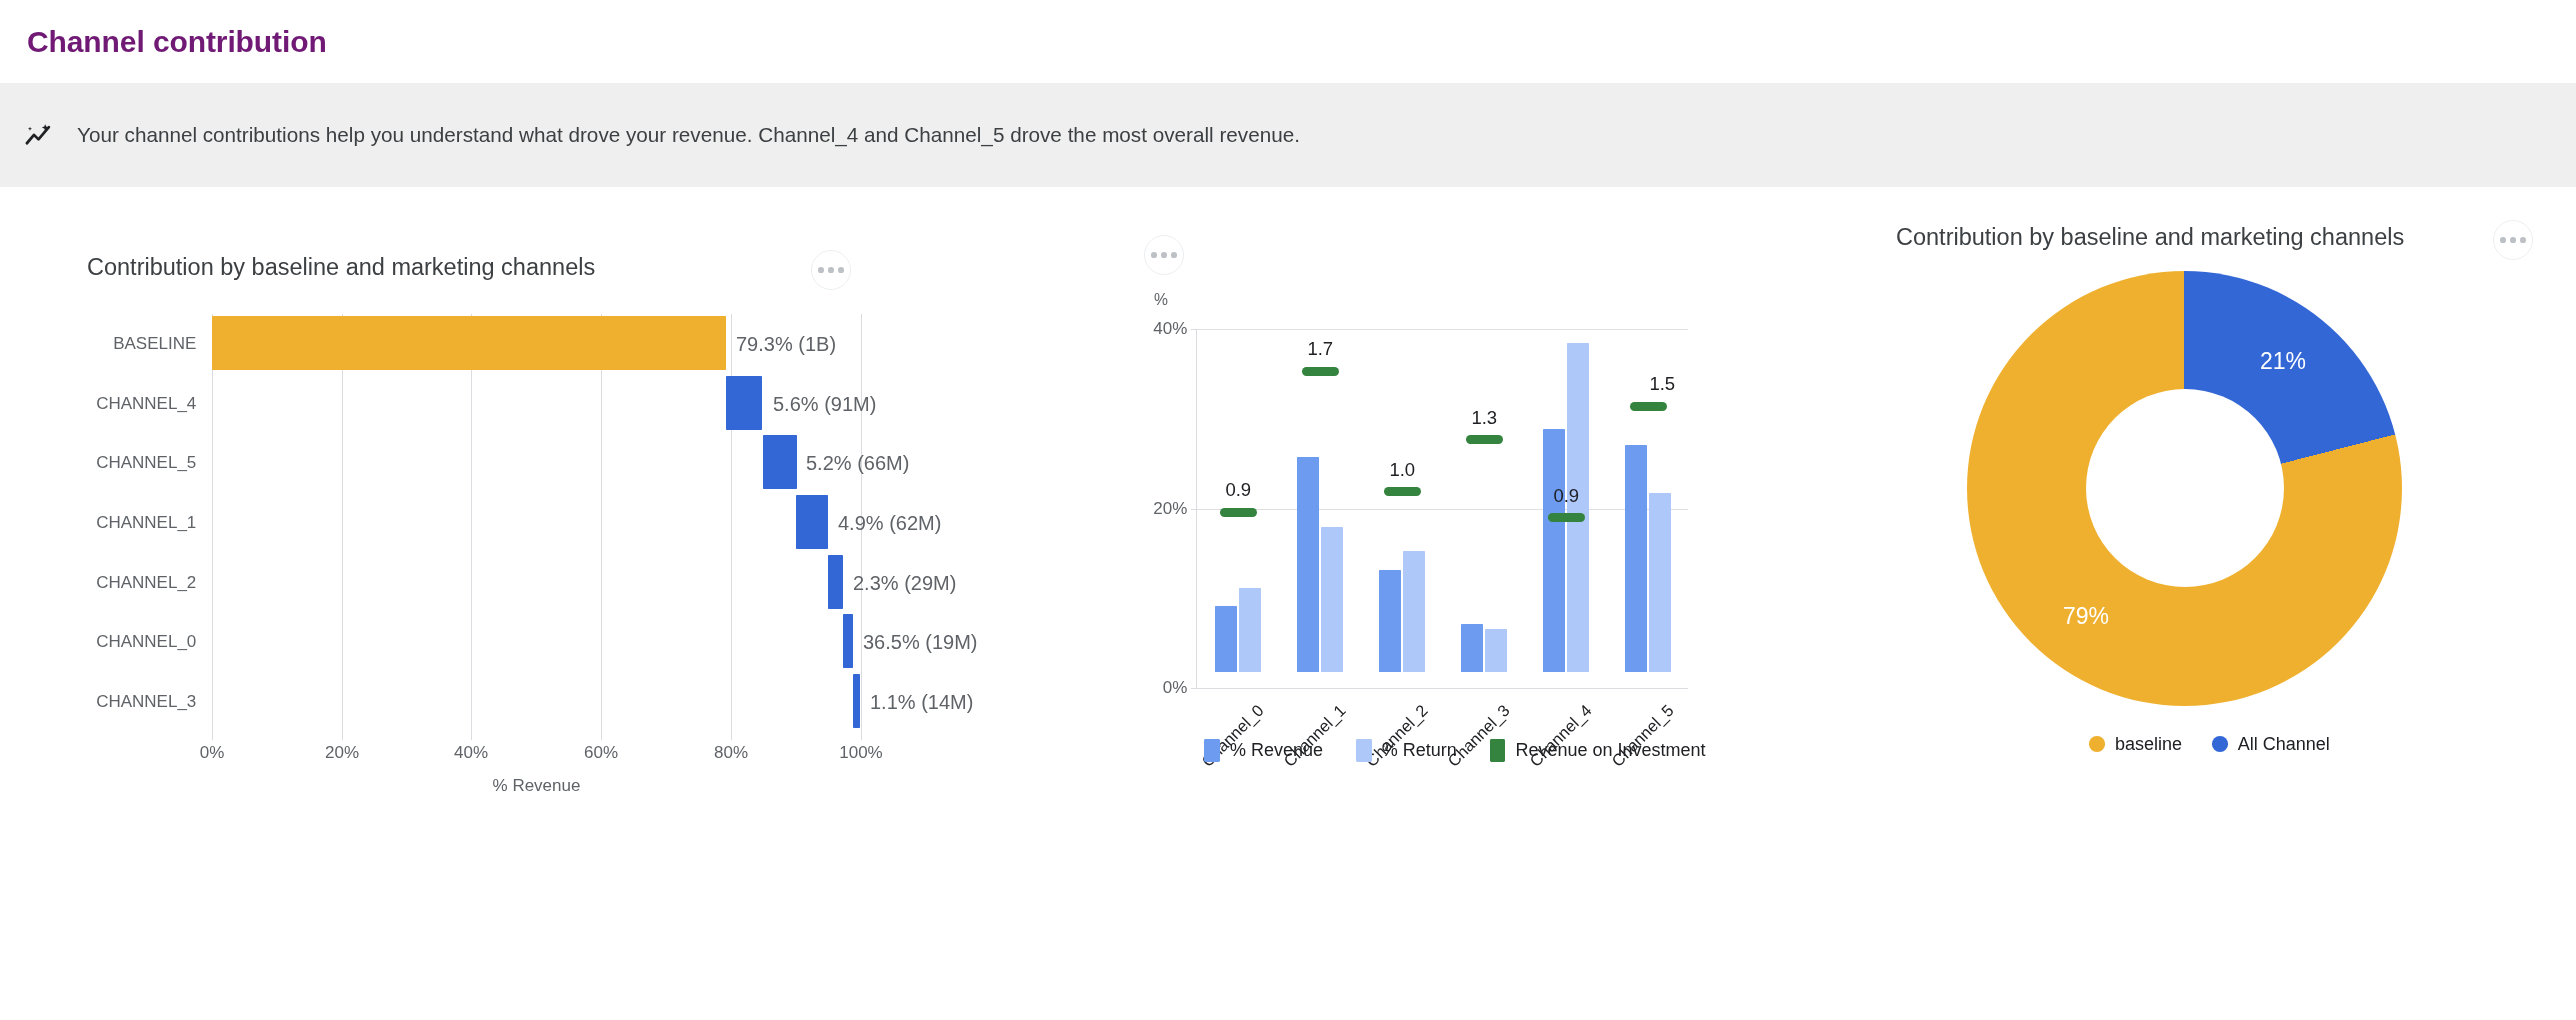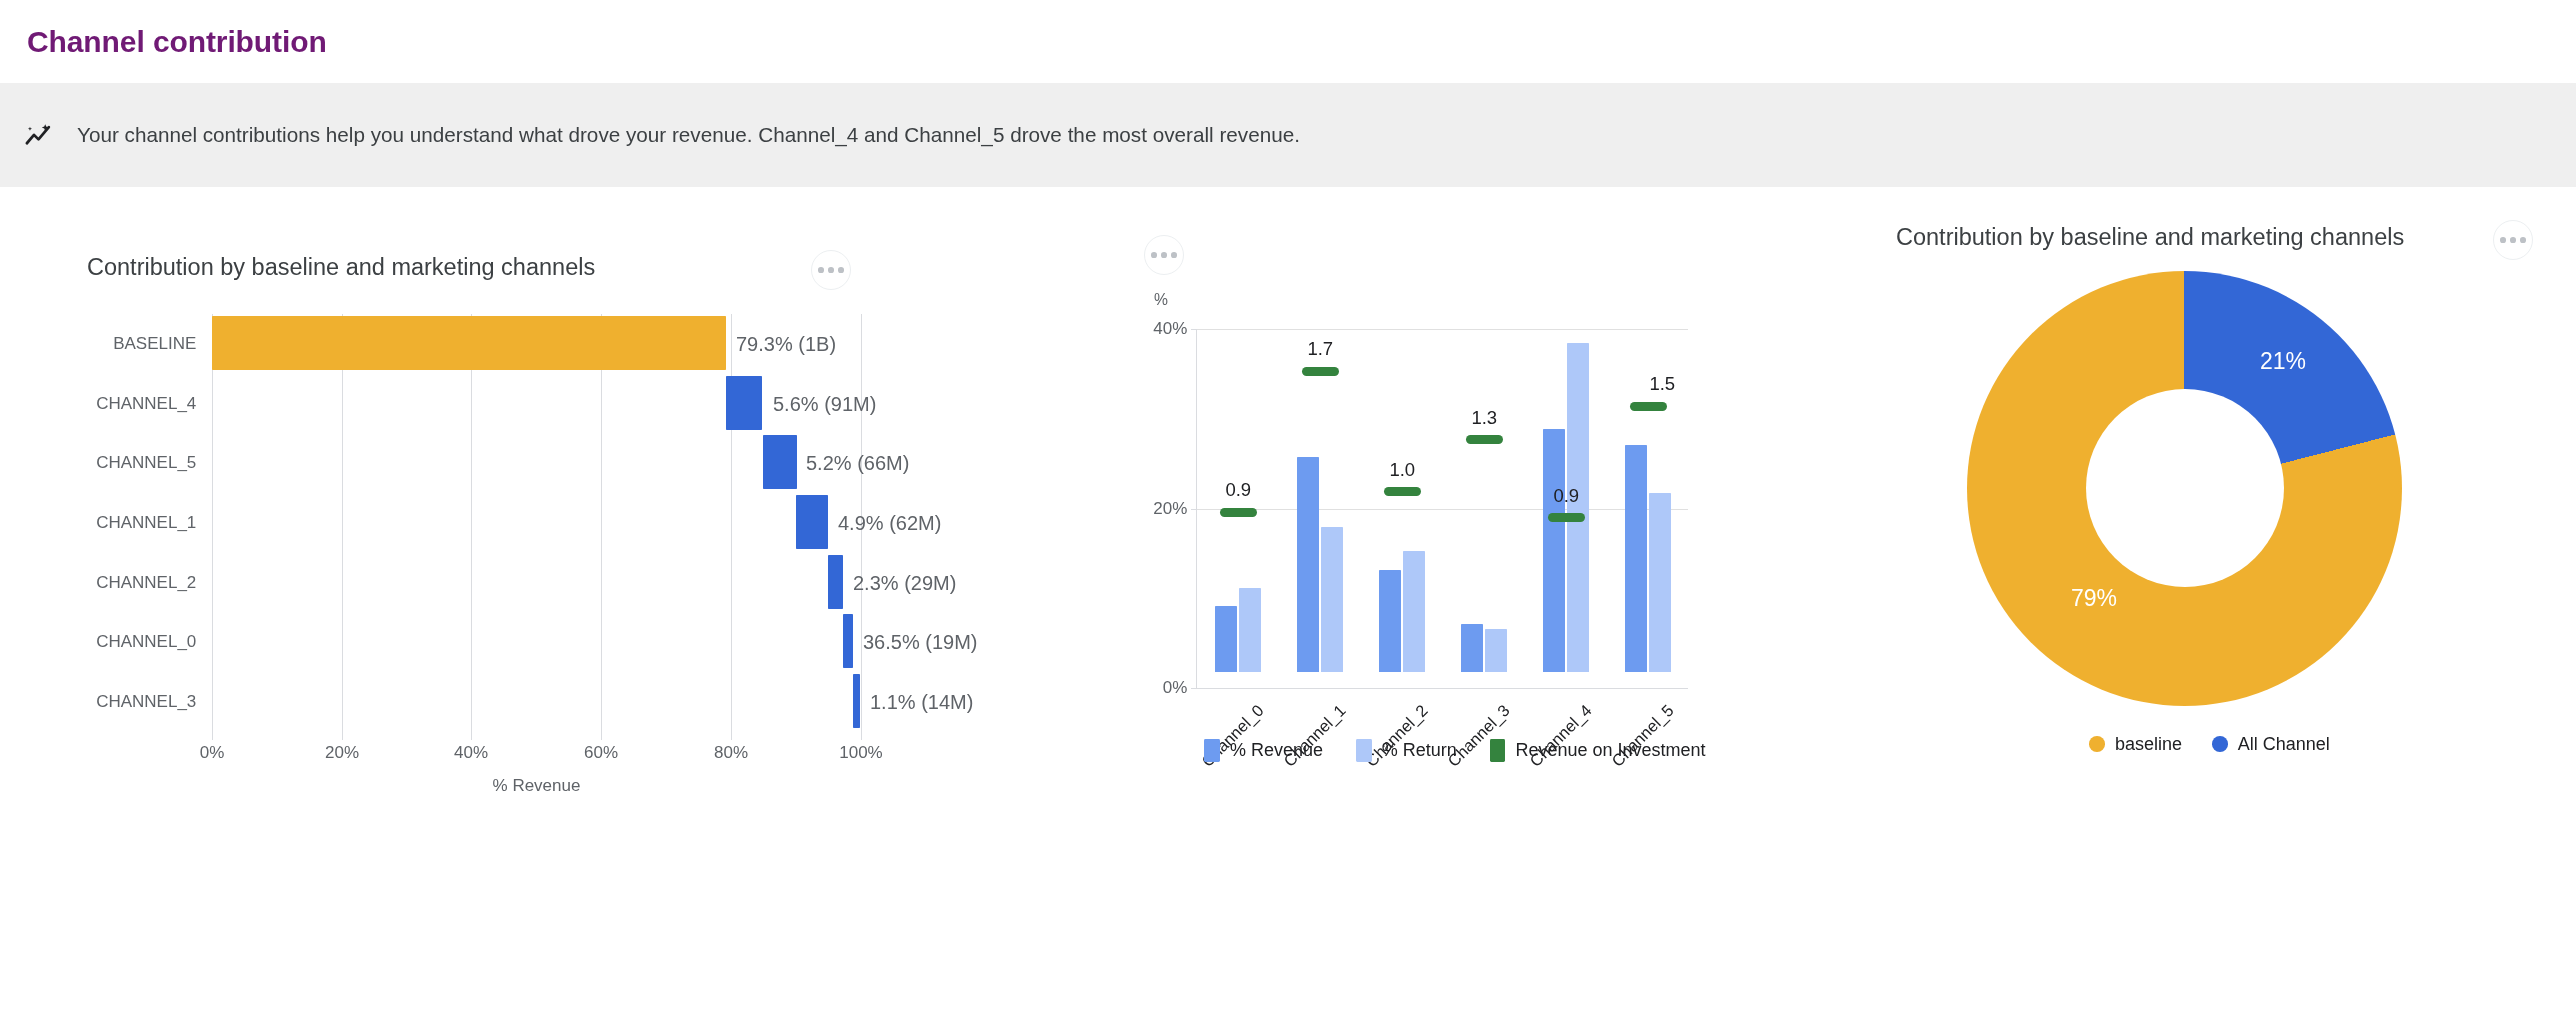--- a/index.html
+++ b/index.html
@@ -511,21 +511,21 @@
           <i></i>
           <i></i>
         </button>
       </div>
     </div>
 
     <div class="donut-wrap">
       <div class="donut" id="donut" style="background: conic-gradient(rgb(51, 103, 214) 0deg, rgb(51, 103, 214) 75.6deg, rgb(239, 176, 47) 75.6deg, rgb(239, 176, 47) 360deg);">
         <div class="donut-hole"></div>
       <div class="donut-slice-label" style="left: 316px; top: 90px; transform: translate(-50%, -50%);">21%</div>
-          <div class="donut-slice-label" style="left: 119px; top: 327px; transform: translate(-50%, -50%); margin-left: 8px;">79%</div>
+          <div class="donut-slice-label" style="left: 119px; top: 345px; transform: translate(-50%, -50%);">79%</div>
         </div>
       <div class="donut-legend" id="donut-legend">
           <div class="donut-legend-item">
             <span class="donut-dot" style="background: rgb(239, 176, 47);"></span>
             <span class="donut-legend-text">baseline</span>
           </div>
           <div class="donut-legend-item">
             <span class="donut-dot" style="background: rgb(51, 103, 214);"></span>
             <span class="donut-legend-text">All Channel</span>
           </div>

